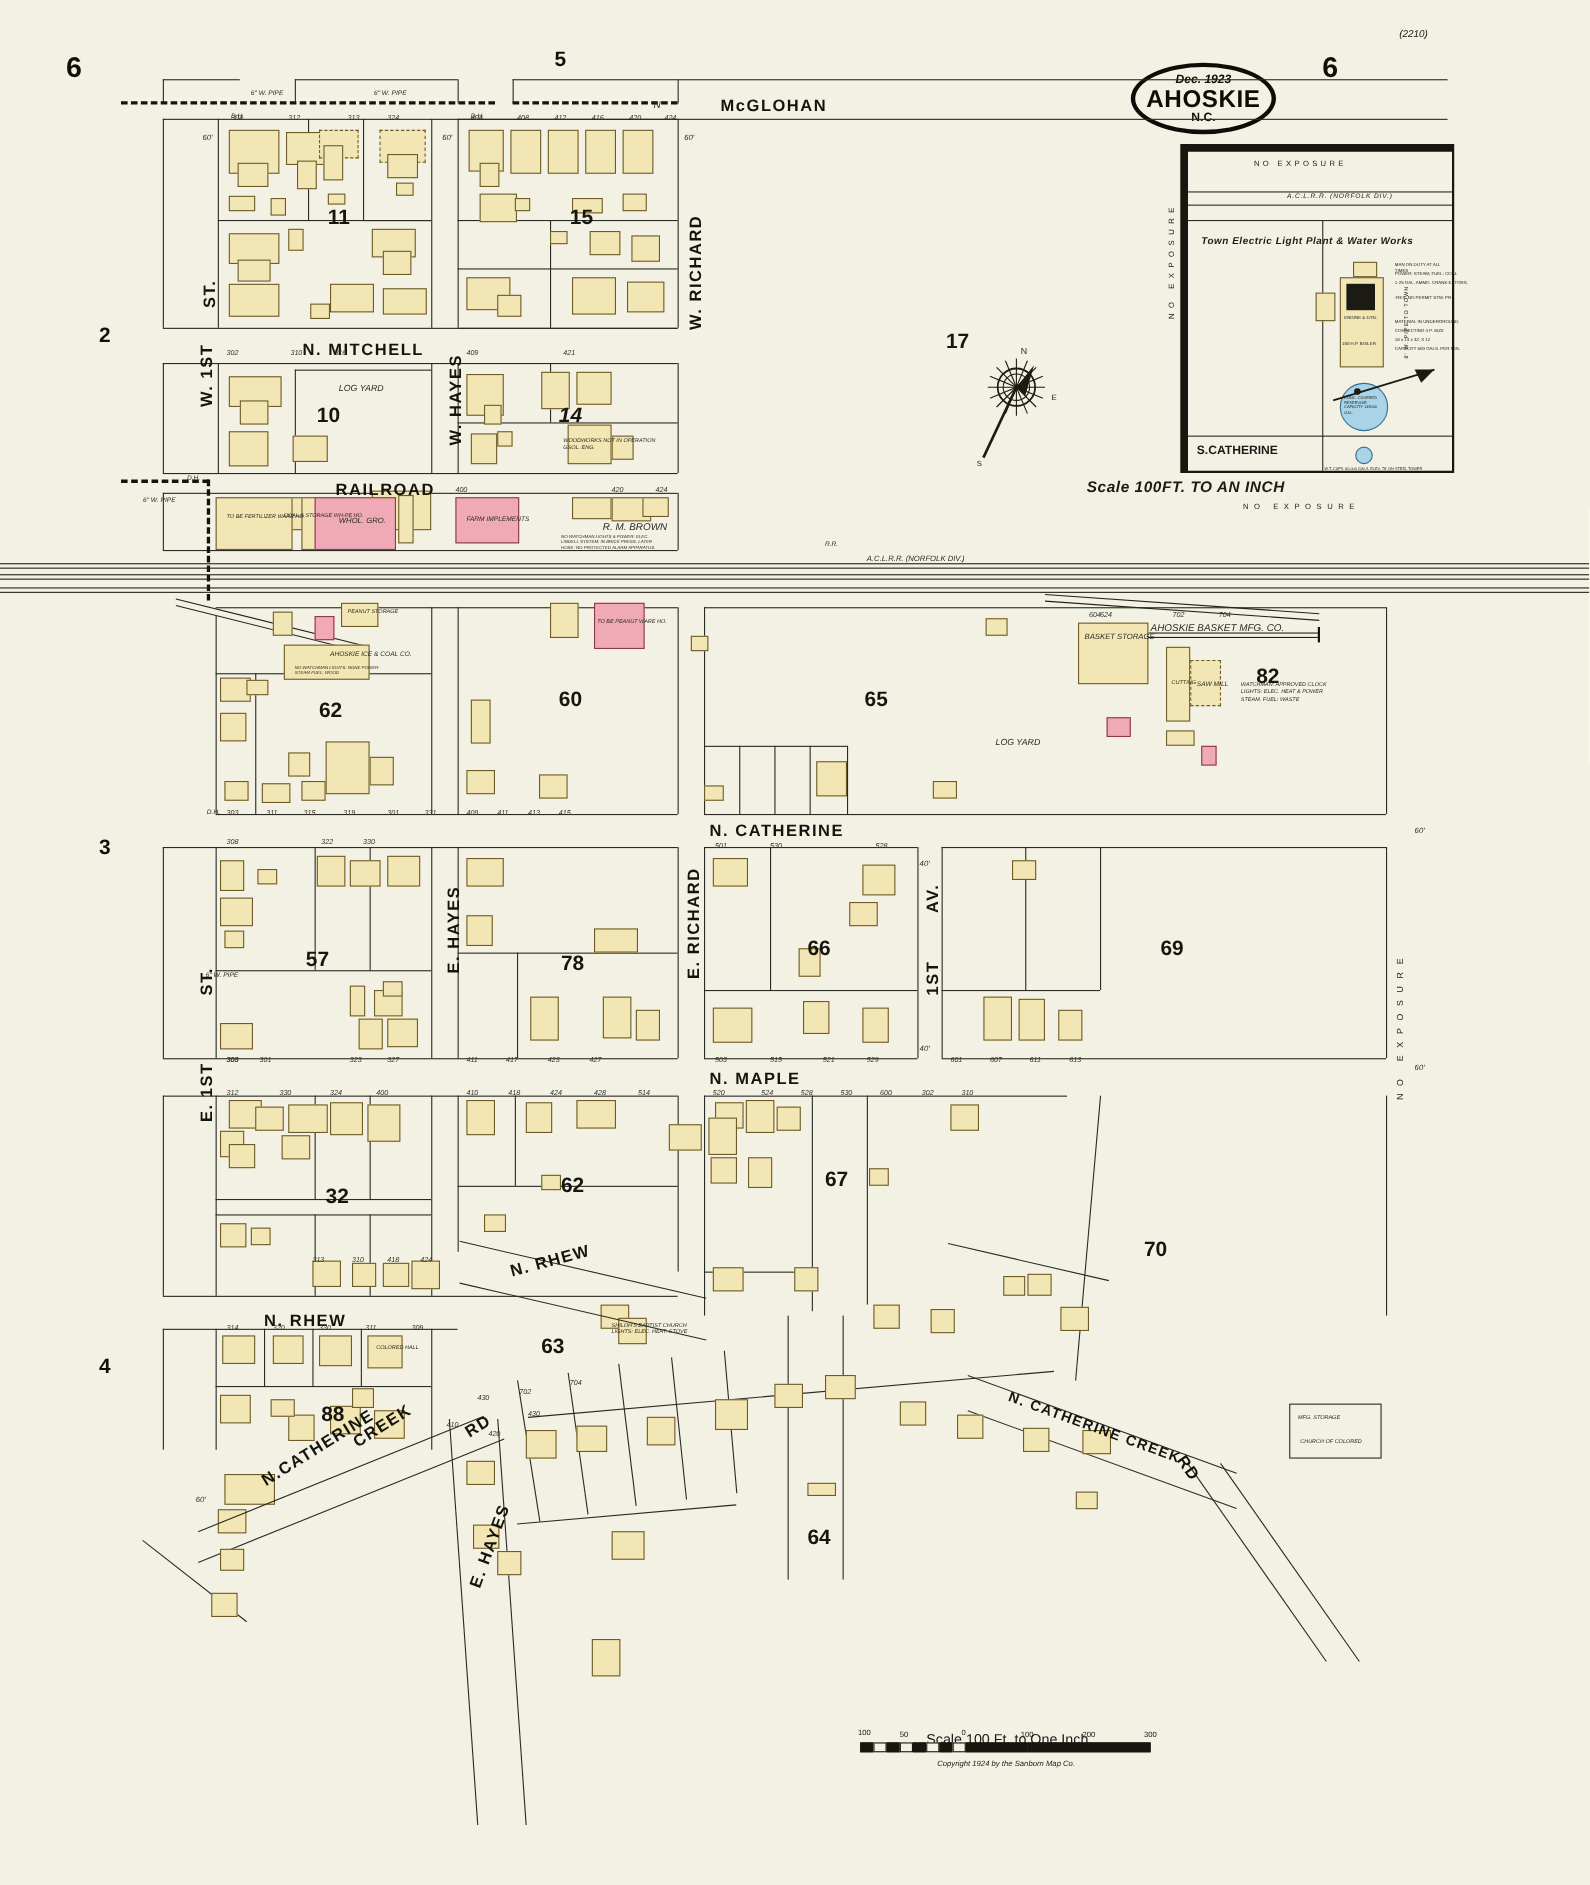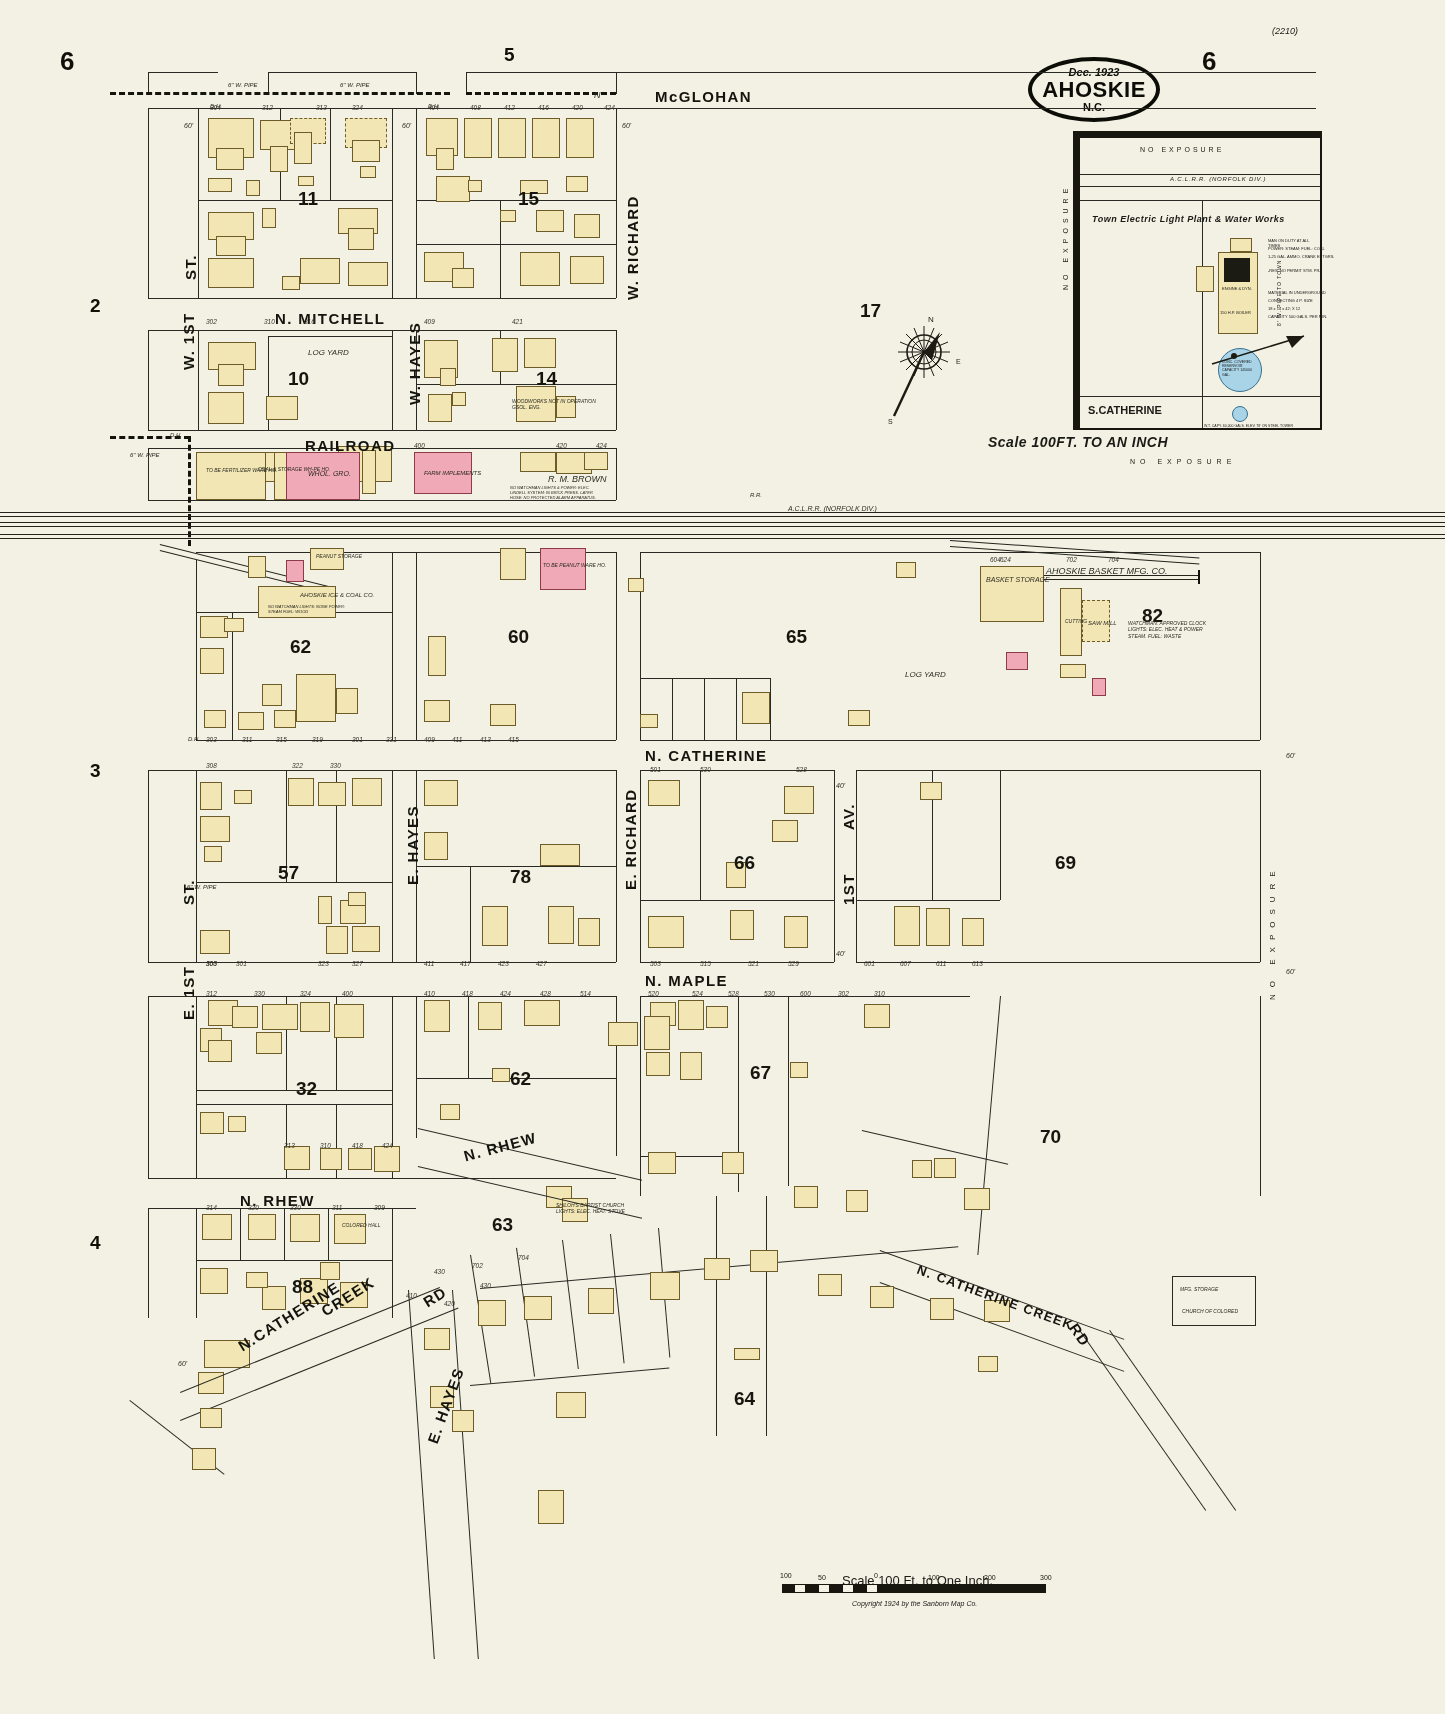--- a/index.html
+++ b/index.html
@@ -568,21 +568,21 @@
       <div class="street" style="left: 1080px; top: 1320px; transform: rotate(55deg); transform-origin: 0px 0px;">RD</div>
       <div class="street" style="left: 235px; top: 1340px; transform: rotate(-32deg); transform-origin: 0px 0px;">N.CATHERINE</div>
       <div class="street" style="left: 318px; top: 1305px; transform: rotate(-32deg); transform-origin: 0px 0px;">CREEK</div>
       <div class="street" style="left: 420px; top: 1296px; transform: rotate(-32deg); transform-origin: 0px 0px;">RD</div>
     </div>
   <div id="blocknums-layer">
       <div class="blocknum" style="left: 298px; top: 188px;">11</div>
       <div class="blocknum" style="left: 518px; top: 188px;">15</div>
       <div class="blocknum" style="left: 860px; top: 300px;">17</div>
       <div class="blocknum" style="left: 288px; top: 368px;">10</div>
-      <div class="blocknum" style="left: 536px; top: 368px;">14</div>
+      <div class="blocknum" style="left: 508px; top: 368px; font-style: italic;">14</div>
       <div class="blocknum" style="left: 290px; top: 636px;">62</div>
       <div class="blocknum" style="left: 508px; top: 626px;">60</div>
       <div class="blocknum" style="left: 786px; top: 626px;">65</div>
       <div class="blocknum" style="left: 1142px; top: 605px;">82</div>
       <div class="blocknum" style="left: 278px; top: 862px;">57</div>
       <div class="blocknum" style="left: 510px; top: 866px;">78</div>
       <div class="blocknum" style="left: 734px; top: 852px;">66</div>
       <div class="blocknum" style="left: 1055px; top: 852px;">69</div>
       <div class="blocknum" style="left: 296px; top: 1078px;">32</div>
       <div class="blocknum" style="left: 510px; top: 1068px;">62</div>

